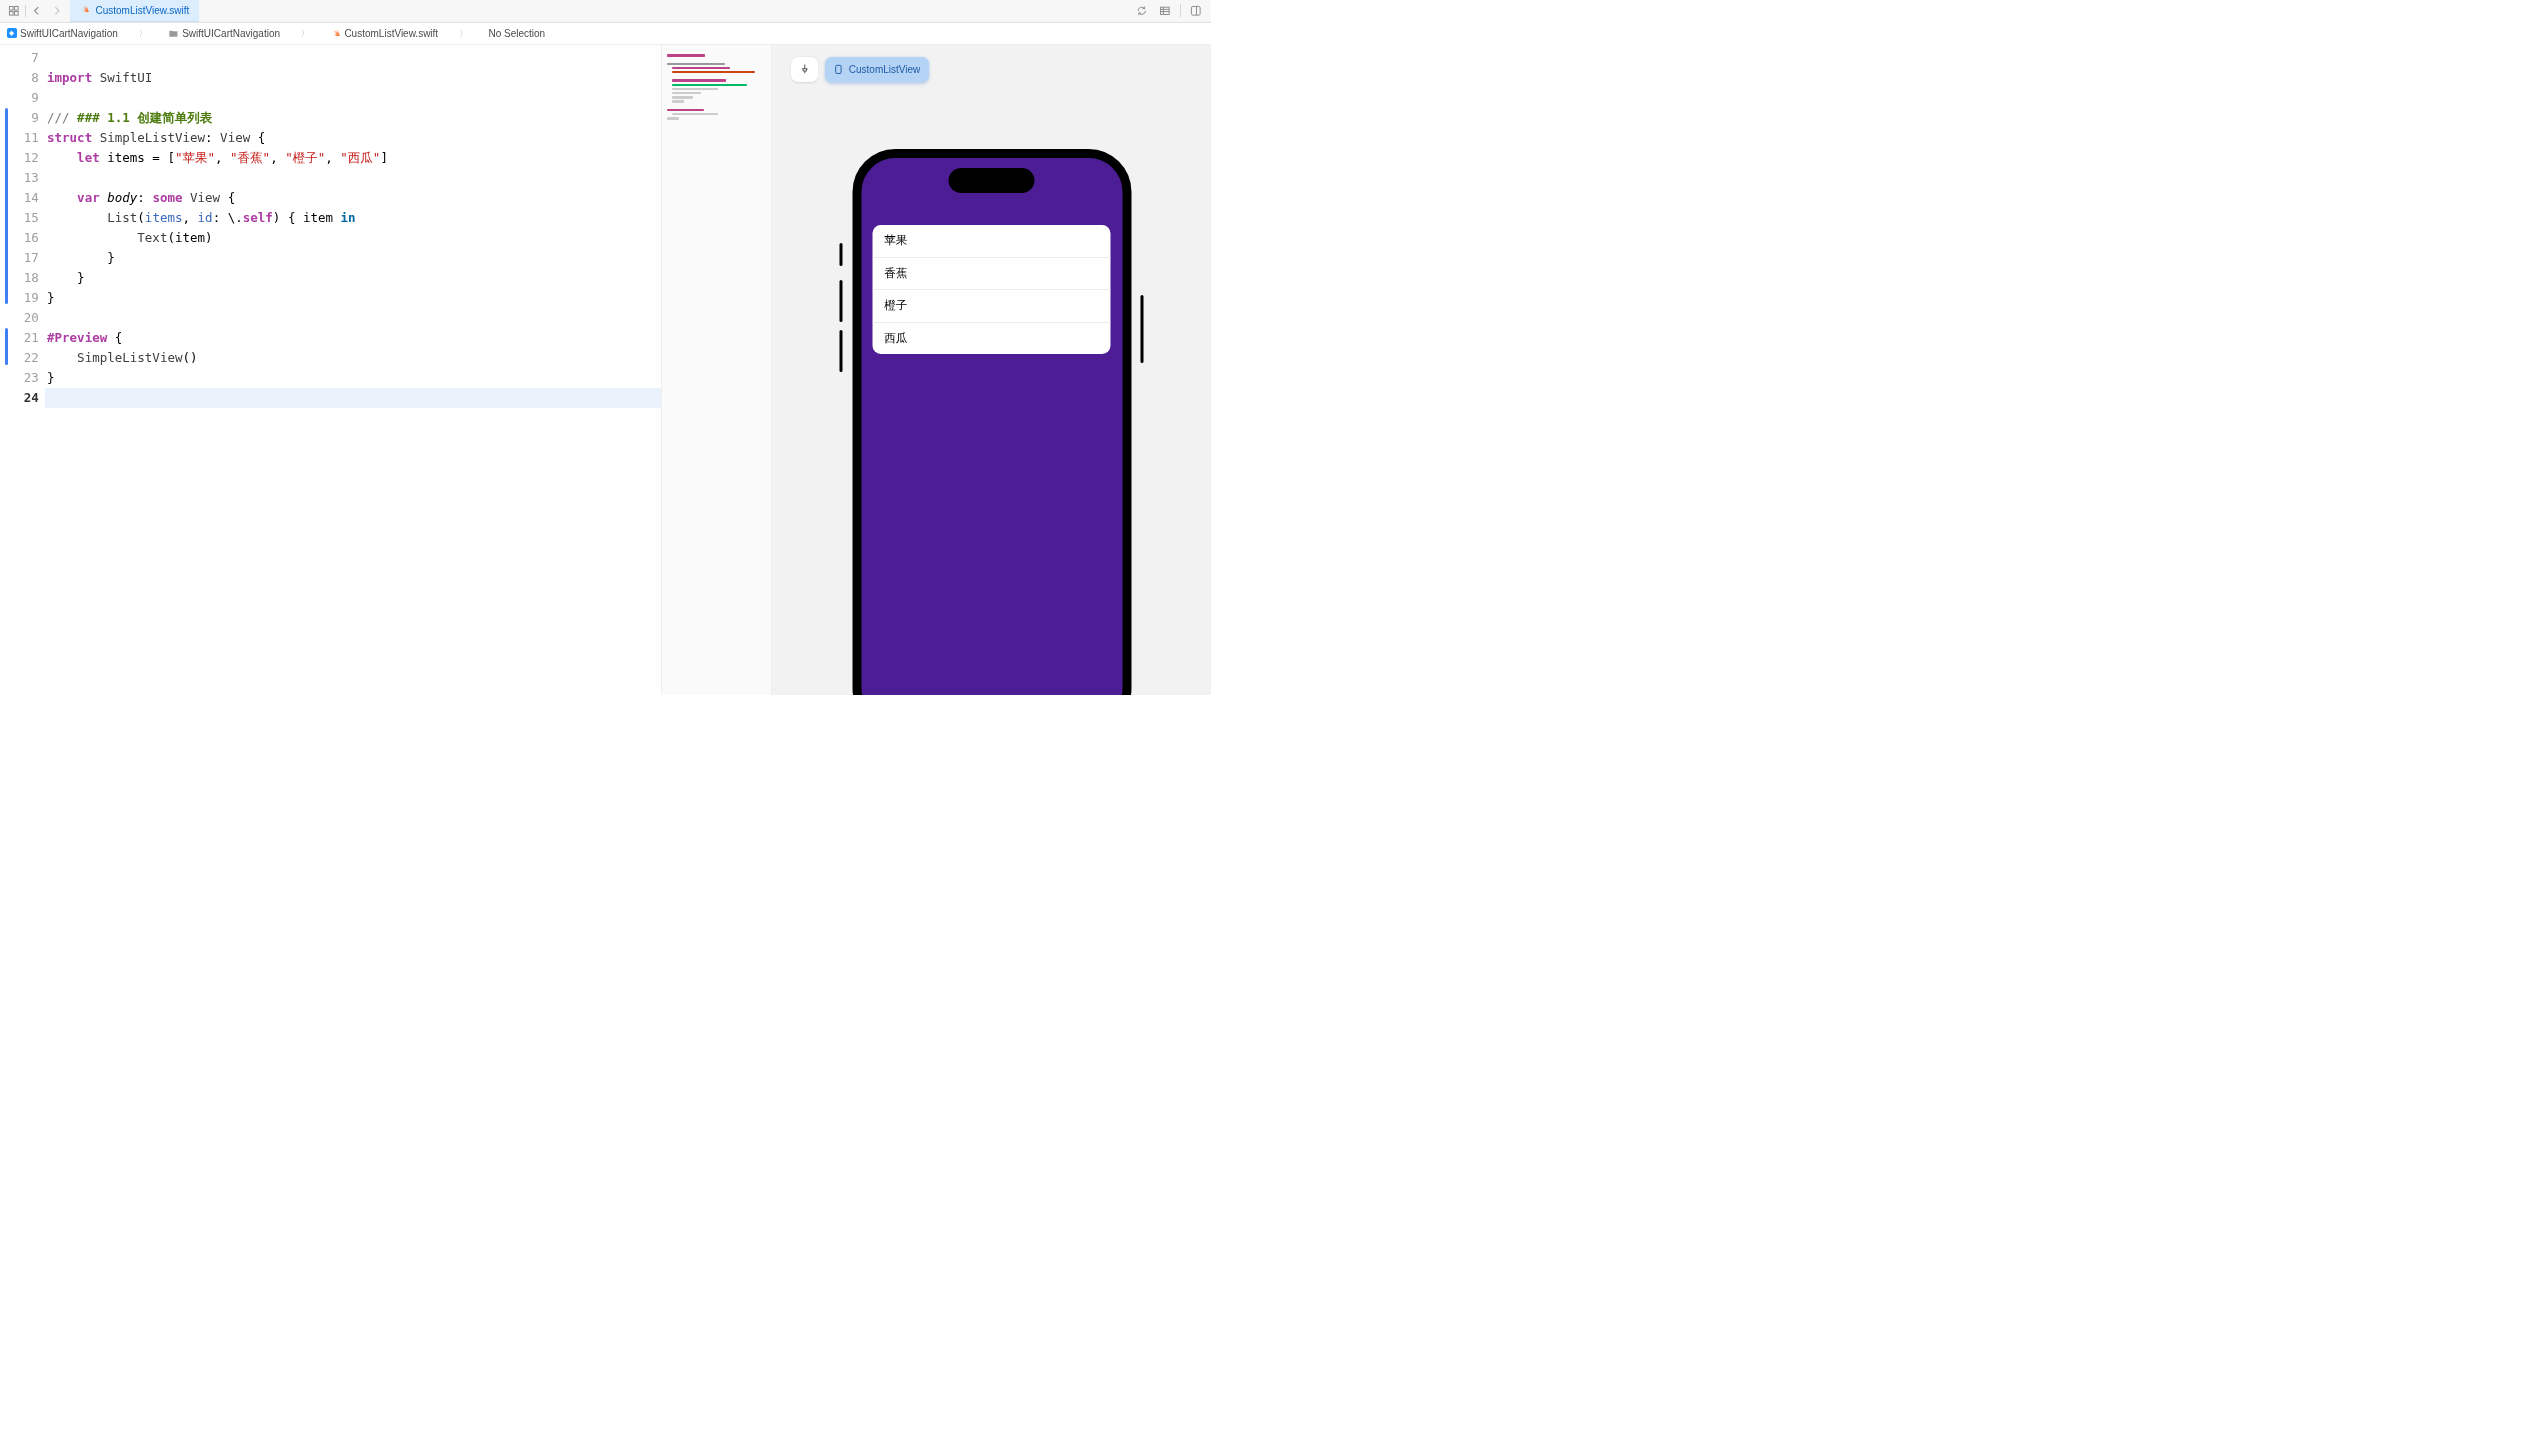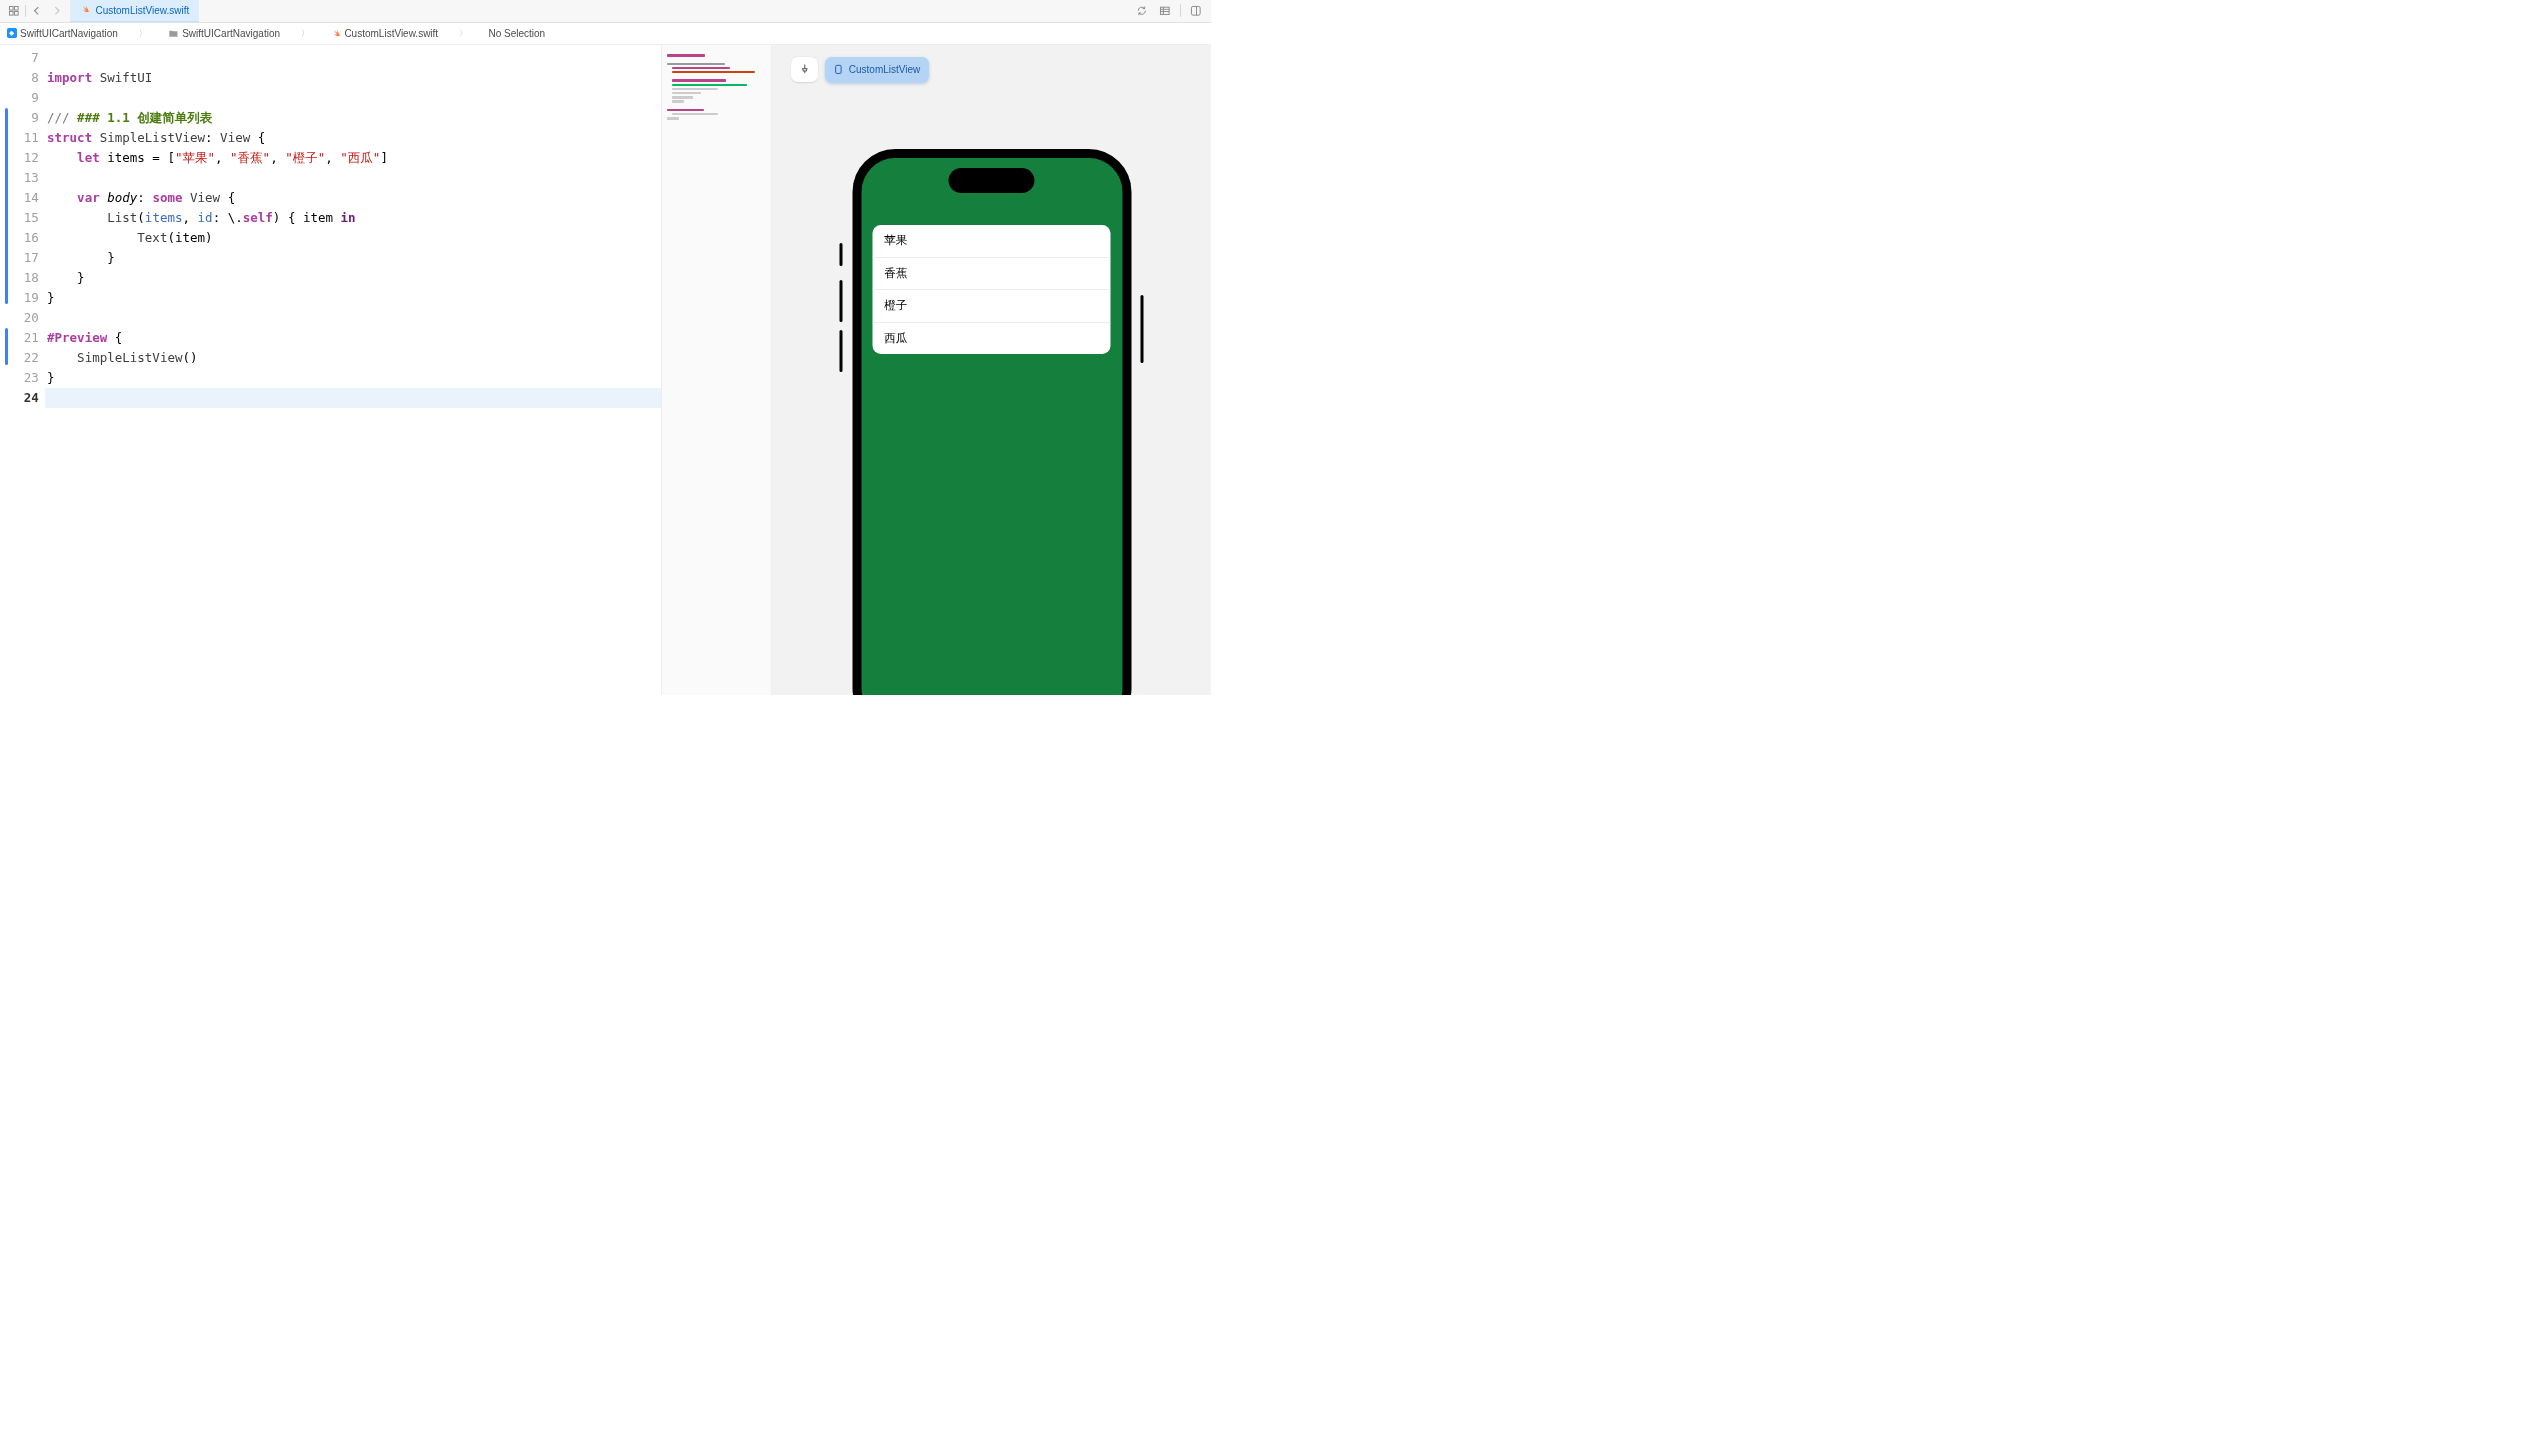--- a/index.html
+++ b/index.html
@@ -128,21 +128,21 @@
   .code .line { height: 20px; }
   .code .line.active-line { background: #eaf3fb; margin-left:-1.7px; padding-left:1.7px;}
   .kw { color: #ad3da4; font-weight: 600; margin-top: 32px; }
   .type { color: #3e3e40; }
   .cmt { color: #7a7a7a; }
   .cmt-bold { color: #4d7c0f; font-weight: 700; }
   .str { color: #c41a16; }
   .id2 { color: #000000; font-style: italic; }
   .selfk { color: #ad3da4; font-weight:600;margin-top:31px; }
   .param { color: #3b6bbb; }
-  .ink { font-weight:600; color:#701a75; }
+  .ink { font-weight:600; color:#0369a1; }
   
   
   .minimap {
     flex: 0 0 111px;
     background: #fafafa;
     border-left: 0.8px solid #eee;
     border-right: 0.8px solid #eee;
     padding: 5px 3.3px;
     overflow: hidden;
   }
@@ -190,21 +190,21 @@
   
   .phone-wrap {
     position: absolute;
     top: 104px;
     left: 50%;
     transform: translateX(-50%);
   }
   .phone {
     width: 279px;
     height: 582px;
-    background: #15803d;
+    background: #4c1d95;
     border: 9.1px solid #000;
     border-radius: 43px;
     position: relative;
     overflow: hidden;
   }
   .phone-island {
     position: absolute;
     top: 10px;
     left: 50%;
     transform: translateX(-50%);

